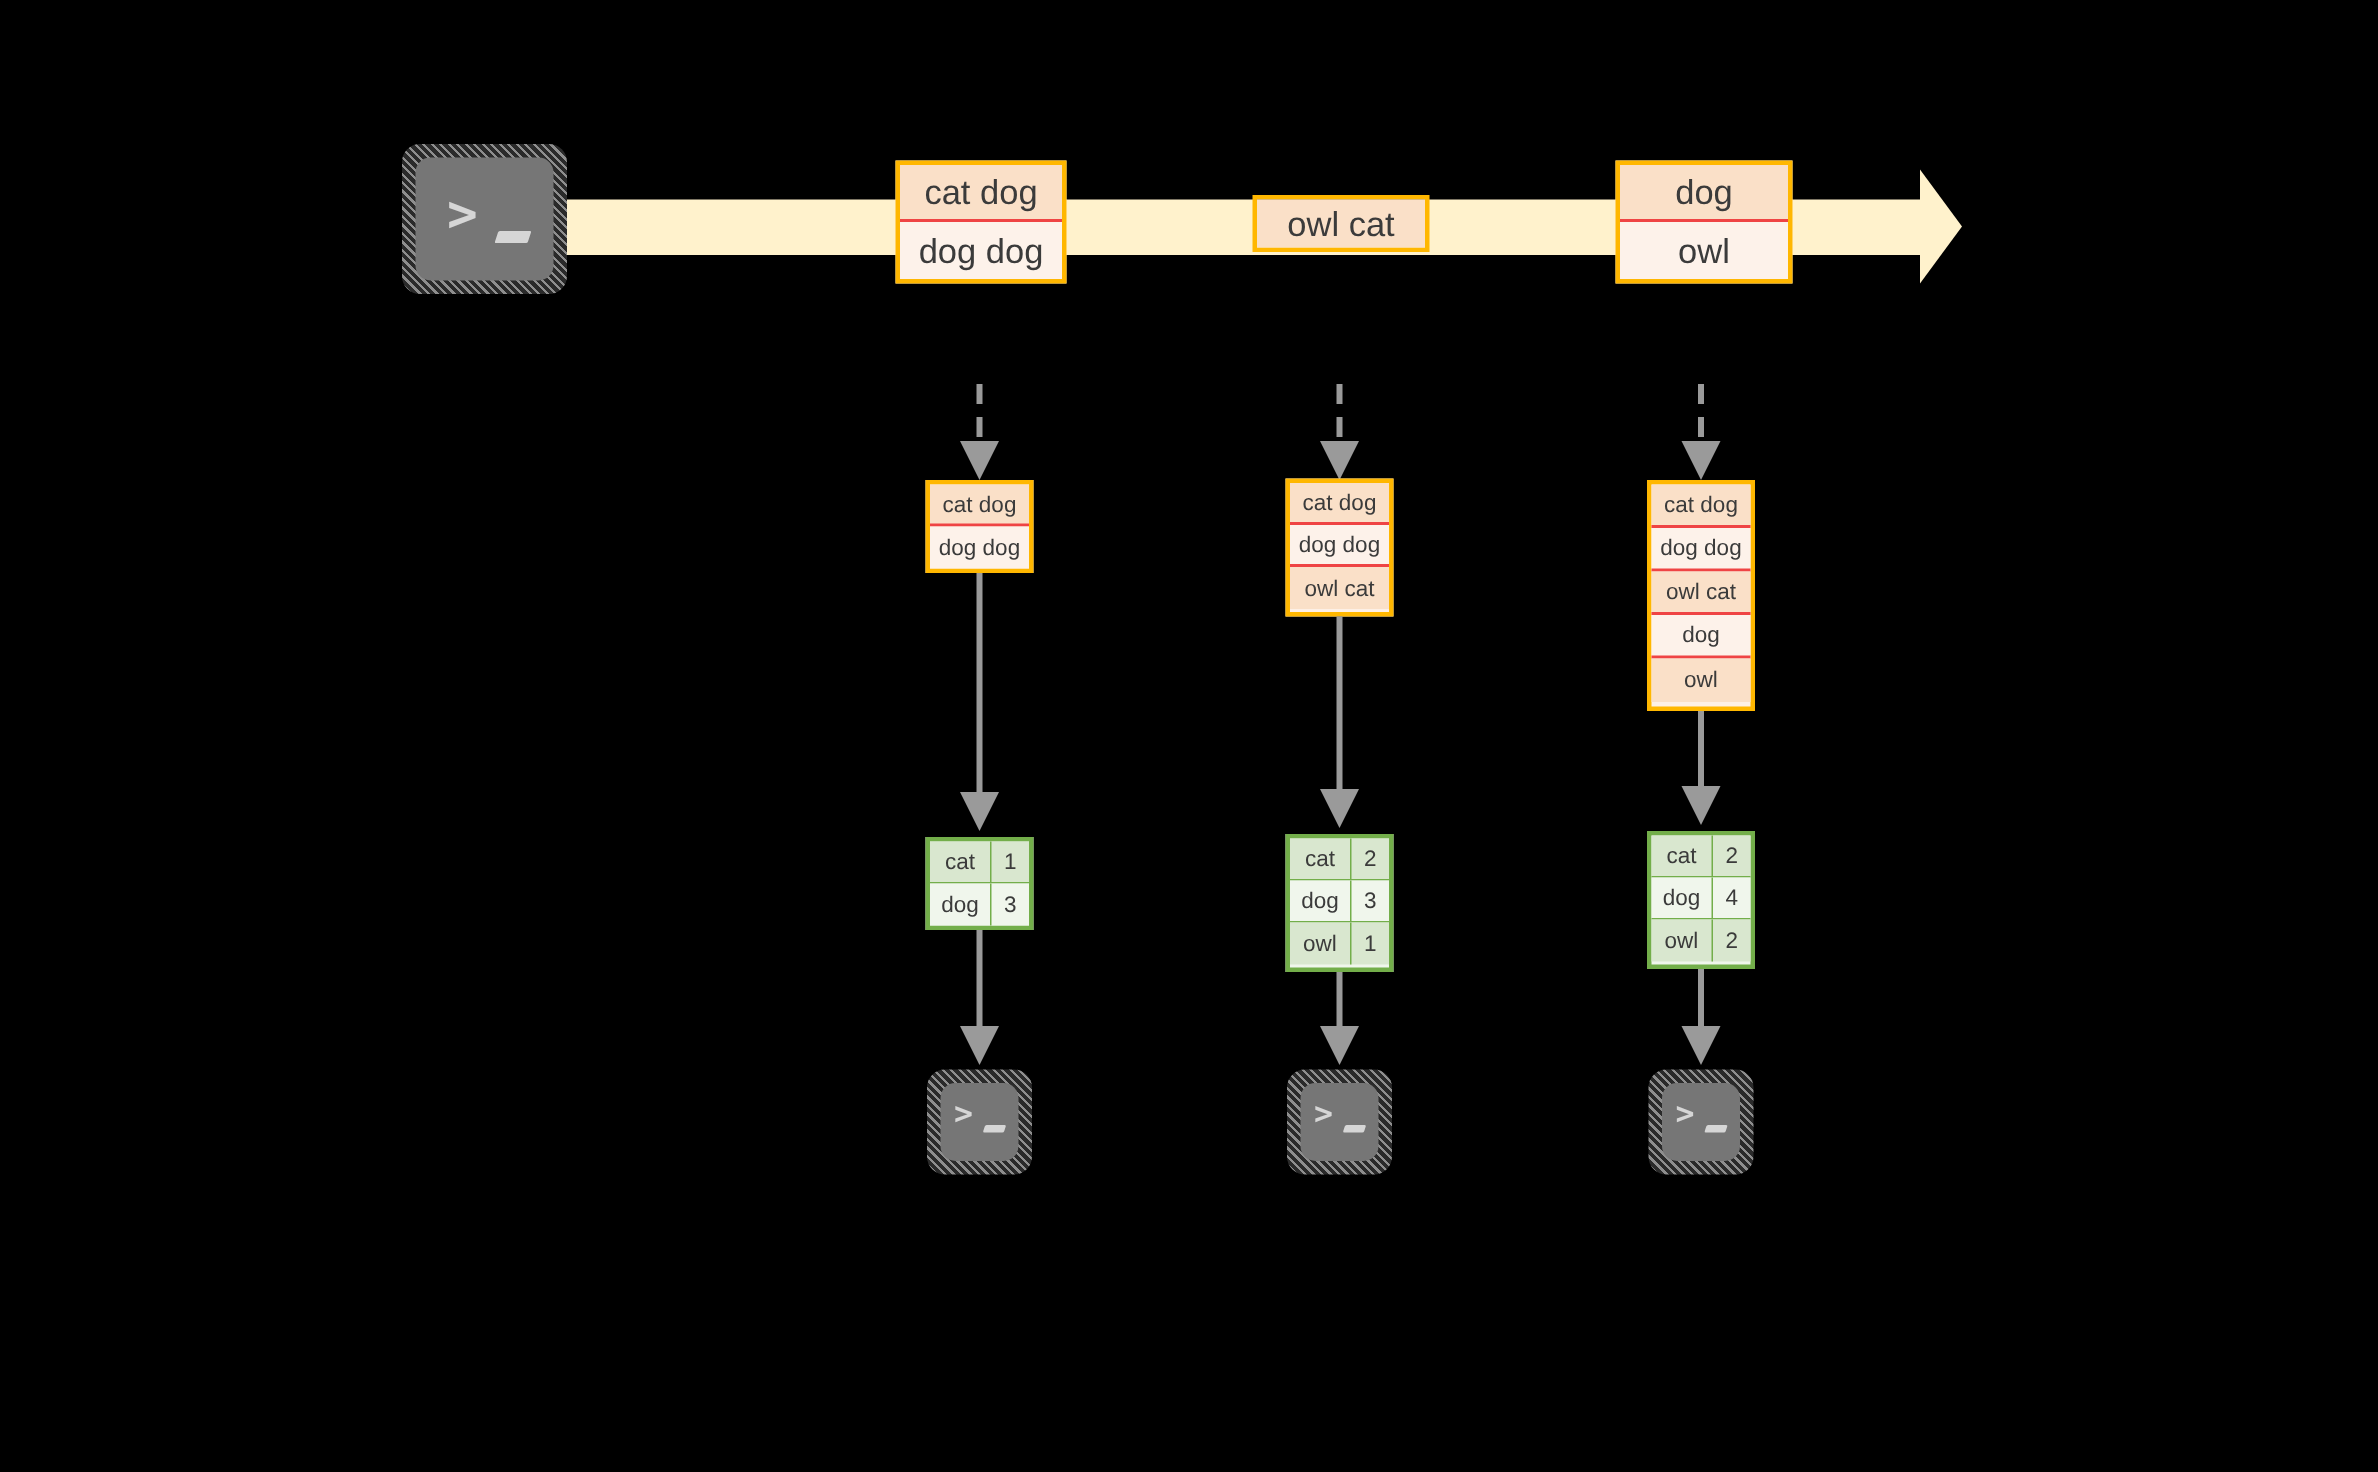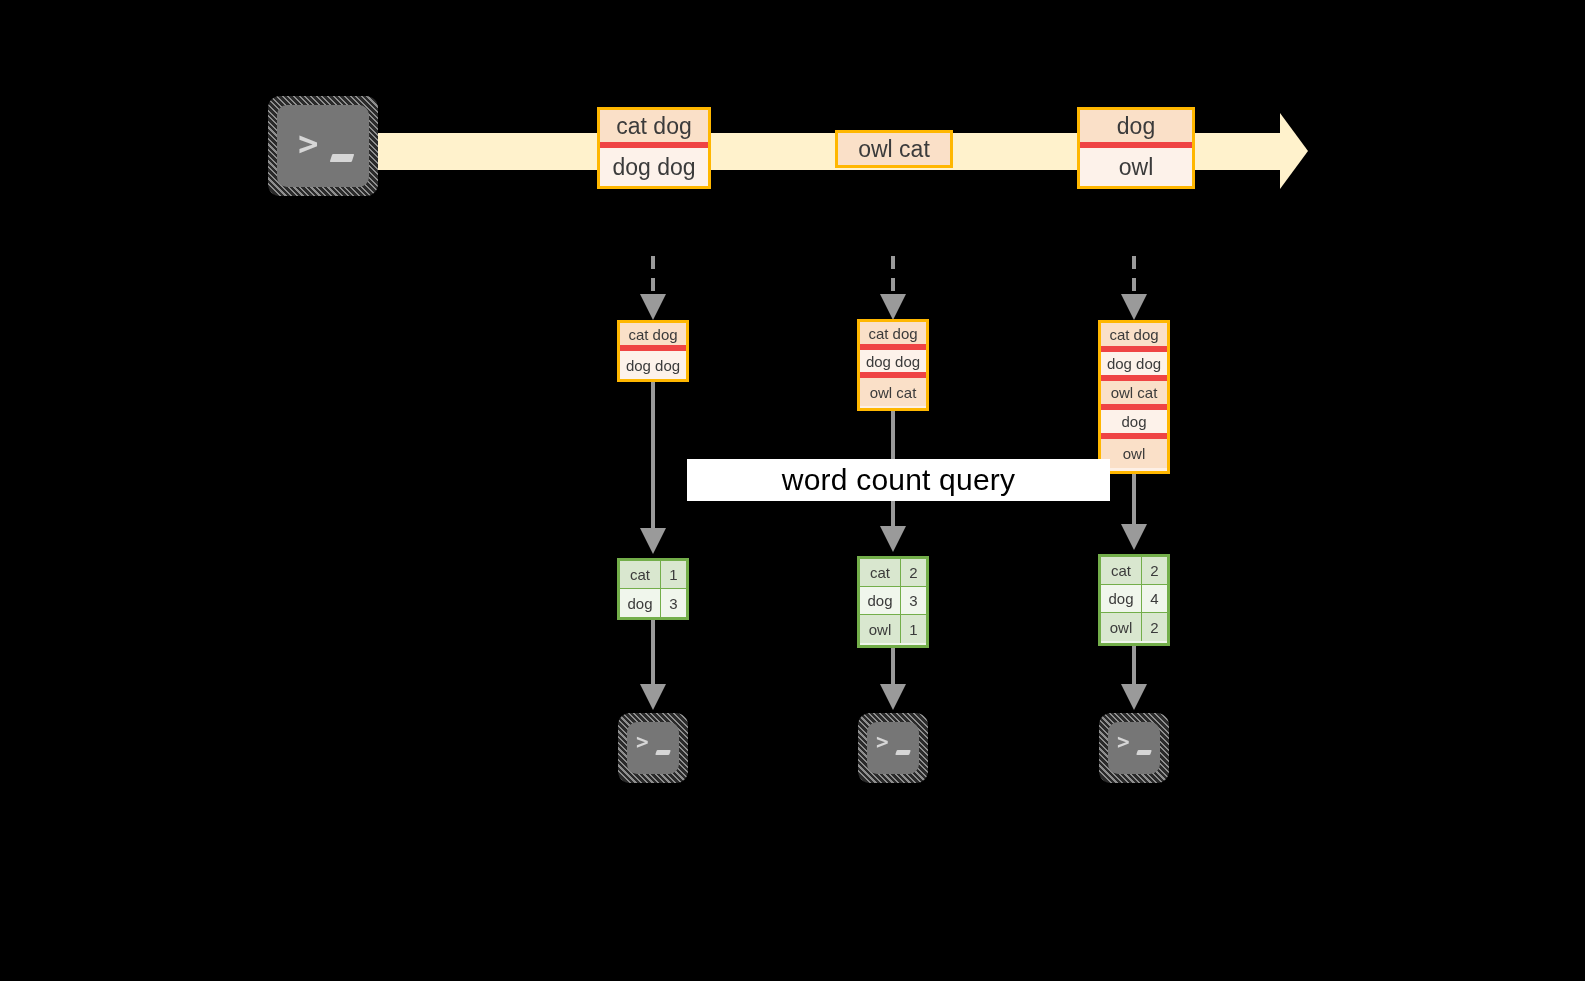--- a/index.html
+++ b/index.html
@@ -68,21 +68,21 @@
     box-sizing: border-box;
     border: 3px solid #ffb700;
     background: #fdf0e6;
   }
   .otable .row {
     box-sizing: border-box;
     display: flex;
     align-items: center;
     justify-content: center;
     color: #3b3b3b;
-    border-bottom: 6px solid #ef4444;
+    border-bottom: 2px solid #ef4444;
     white-space: nowrap;
   }
   .otable .row:last-child { border-bottom: none; }
   .otable .row.shade { background: #fae0c8; }
   .otable .row.plain { background: #fdf2ea; }
 
   
   .gtable {
     position: absolute;
     box-sizing: border-box;
@@ -274,15 +274,14 @@
   <div class="vline" style="left:1132px; top:646px; height:40px;"></div>
   <div class="vhead" style="left:1121px; top:684px;"></div>
 
   <div class="term" style="left:1099px; top:713px; width:70px; height:70px;">
     <div class="hatch"></div>
     <div class="face"></div>
     <div class="prompt" style="left:18px; top:19px; font-size:21px;">&gt;</div>
     <div class="cursor" style="left:38px; top:37px; width:14px; height:5px;"></div>
   </div>
 
-  <div class="qlabel" style="left:687px; top:459px; width:423px; height:42px; font-size:30px;">word count query</div>
 
 </div>
 
 </body></html>

